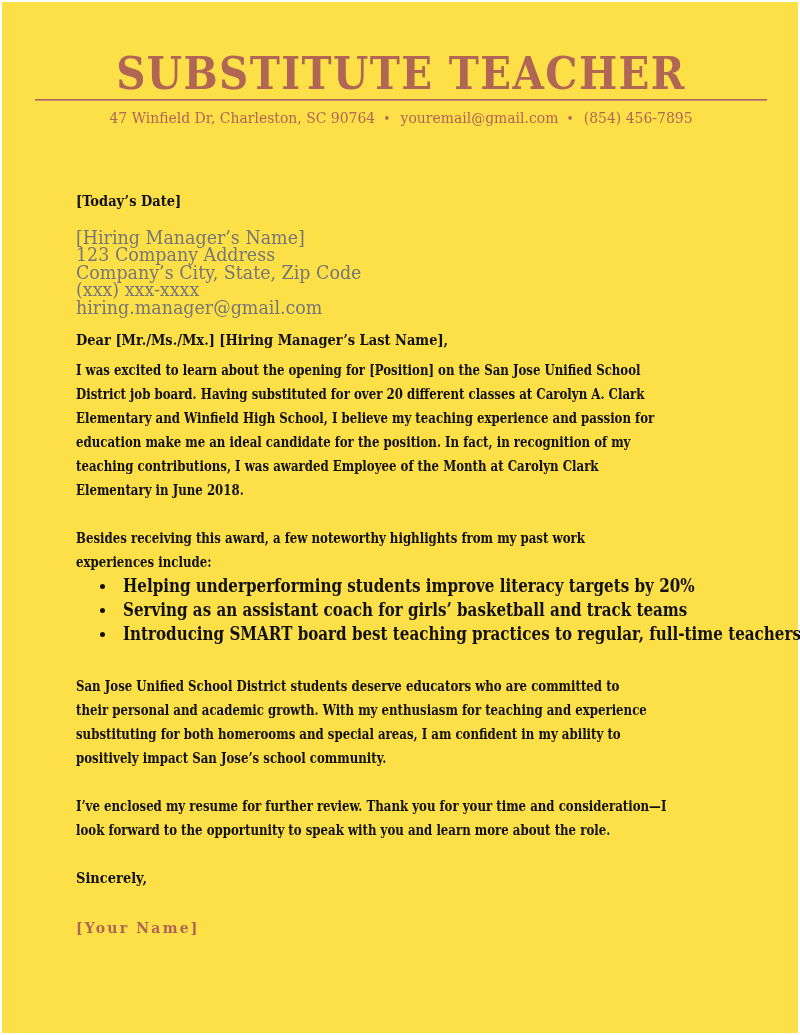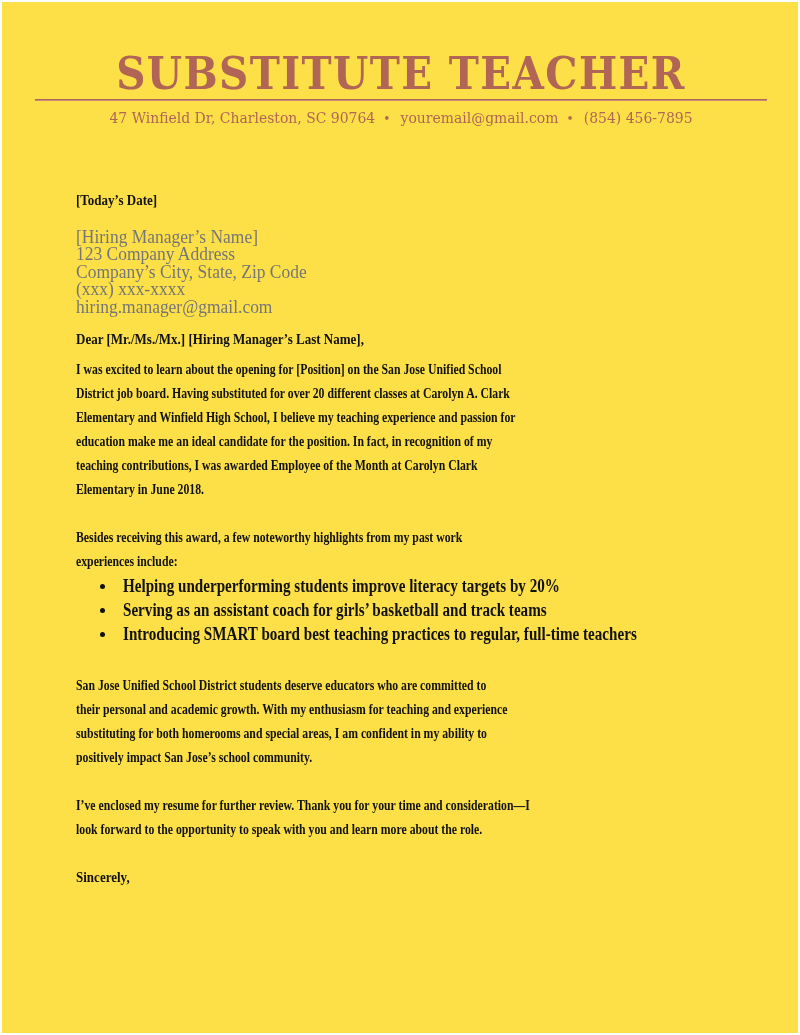--- a/index.html
+++ b/index.html
@@ -63,21 +63,20 @@
     .contact .sep {
       display: inline-block;
       margin: 0 6px 0 4px;
       font-size: 13px;
     }
     .body-wrap {
       position: absolute;
       left: 74px;
       top: 187px;
       width: 660px;
-      font-family: Liberation Serif, serif;
     }
     .txt {
       font-size: 14px;
       line-height: 24px;
       white-space: nowrap;
       transform: scaleX(0.93);
       transform-origin: left center;
     }
     .date {
       font-weight: bold;
@@ -221,15 +220,16 @@
 
     <div class="gap"></div>
 
     <div class="para" style="margin-top:0">
       <div class="line">I’ve enclosed my resume for further review. Thank you for your time and consideration—I</div>
       <div class="line">look forward to the opportunity to speak with you and learn more about the role.</div>
     </div>
 
     <div class="closing txt">Sincerely,</div>
 
+    <div class="signature">[Your Name]</div>
 
   </div>
 </div>
 
 </body></html>

